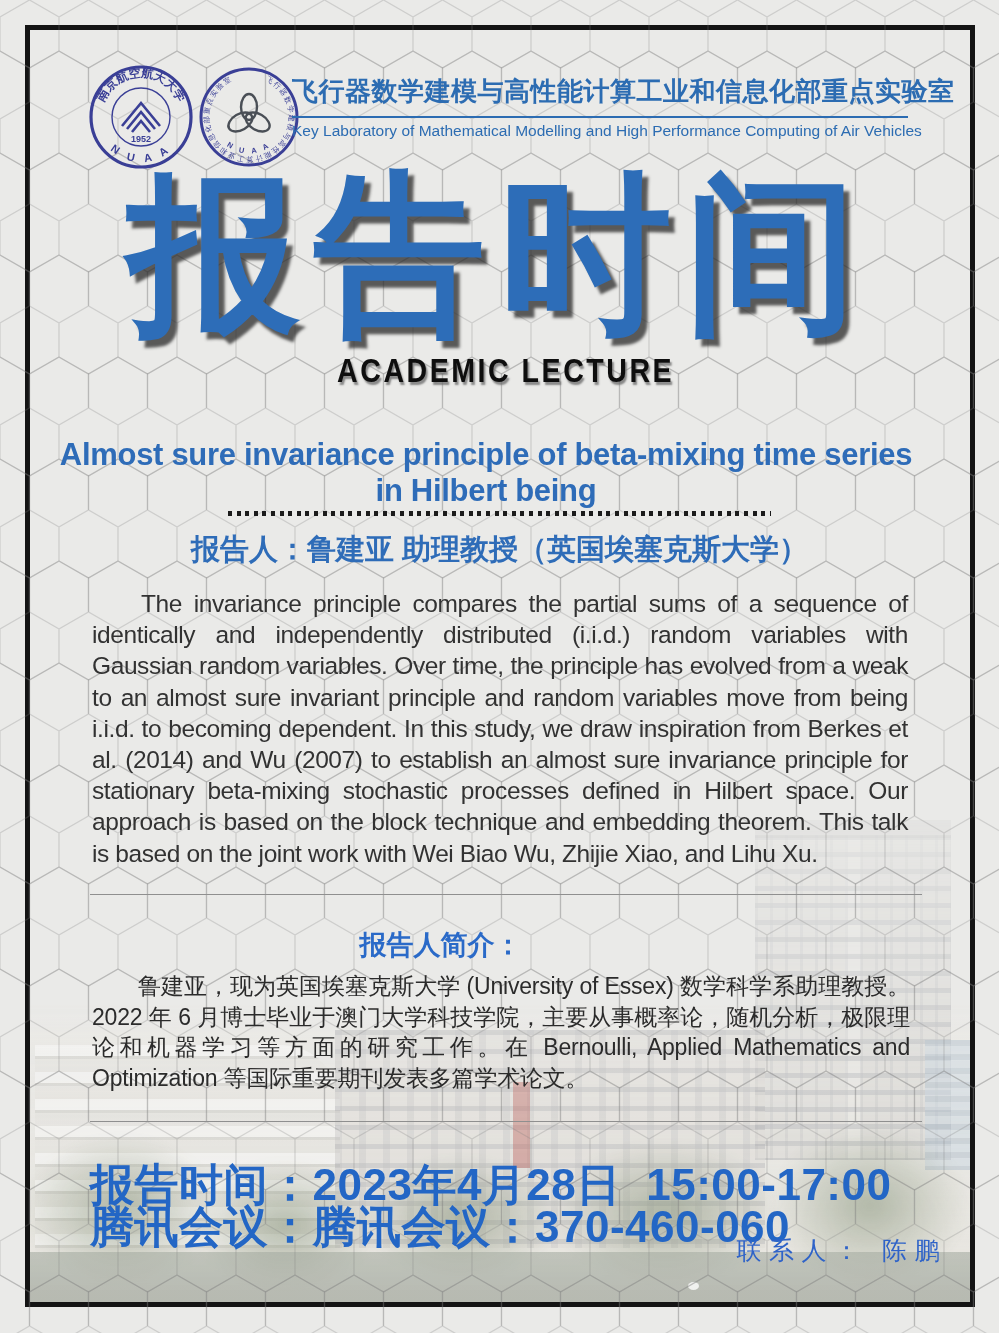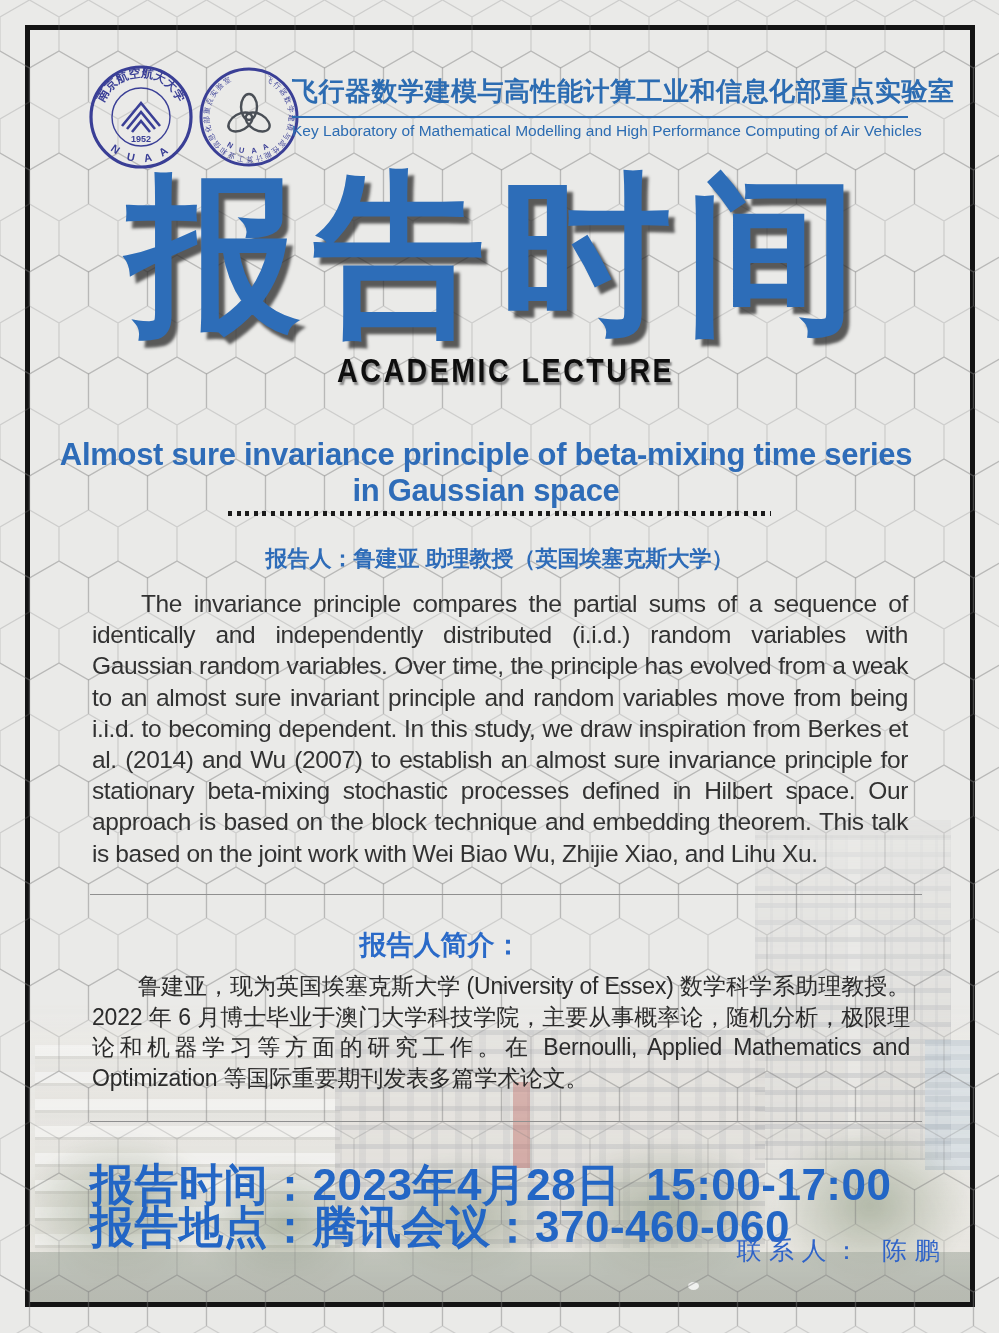--- a/index.html
+++ b/index.html
@@ -53,21 +53,21 @@
   .title-zh{left:0;width:100%;top:168px;text-align:center;font-size:172px;line-height:1;font-weight:900;
       color:#2d6db8;letter-spacing:14px;text-shadow:6px 7px 3px rgba(40,40,40,.75);white-space:nowrap;}
   .title-en{left:0;width:100%;top:351px;text-align:center;font-size:34px;font-weight:800;color:#0e0e0e;
       letter-spacing:3px;text-shadow:2px 3px 2px rgba(110,110,110,.8);padding-left:6px;}
   .title-en span{display:inline-block;transform:scaleX(.84);transform-origin:center;}
   
   .lec-title{left:30px;width:912px;top:437px;text-align:center;color:#2e6cb8;font-weight:bold;
       font-size:31px;line-height:36px;letter-spacing:-.3px;}
   .dotline{left:228px;top:511px;width:543px;height:5px;
       background:repeating-linear-gradient(90deg,#1b1b1b 0 4px,transparent 4px 8.6px);}
-  .speaker{left:30px;width:939px;top:544px;text-align:center;color:#2e6cb8;font-weight:bold;font-size:22px;}
+  .speaker{left:30px;width:939px;top:530px;text-align:center;color:#2e6cb8;font-weight:bold;font-size:29px;}
   .abstract{left:92px;width:816px;top:588px;font-size:24.5px;line-height:31.2px;color:#323232;
       text-align:justify;text-indent:2em;letter-spacing:-.4px;}
   .hr{height:1px;background:#8f8f8f;left:90px;width:832px;}
   .hr1{top:894px;} .hr2{top:1121px;}
   .bio-head{left:30px;width:821px;top:927px;text-align:center;color:#2a6ac8;font-weight:bold;font-size:27px;}
   .bio{left:92px;width:818px;top:971px;font-size:23px;line-height:30.6px;color:#2b2b2b;
       text-align:justify;text-indent:2em;letter-spacing:-.2px;}
   .meta{left:90px;font-size:44px;font-weight:bold;color:#2366c5;letter-spacing:.5px;white-space:nowrap;}
   .meta .val{white-space:pre;}
   .meta1{top:1156px;} .meta2{top:1198px;}
@@ -159,36 +159,36 @@
       <div class="hdr-en">Key Laboratory of Mathematical Modelling and High Performance Computing of Air Vehicles</div>
     </div>
 
     <div class="abs title-zh">报告时间</div>
     <div class="abs title-en">
       <span>ACADEMIC LECTURE</span>
     </div>
 
     <div class="abs lec-title">
       <div>Almost sure invariance principle of beta-mixing time series</div>
-      <div>in Gaussian space</div>
+      <div>in Hilbert being</div>
     </div>
     <div class="abs dotline"></div>
     <div class="abs speaker">报告人：鲁建亚 助理教授（英国埃塞克斯大学）</div>
 
     <div class="abs abstract">The invariance principle compares the partial sums of a sequence of identically and independently distributed (i.i.d.) random variables with Gaussian random variables. Over time, the principle has evolved from a weak to an almost sure invariant principle and random variables move from being i.i.d. to becoming dependent. In this study, we draw inspiration from Berkes et al. (2014) and Wu (2007) to establish an almost sure invariance principle for stationary beta-mixing stochastic processes defined in Hilbert space. Our approach is based on the block technique and embedding theorem. This talk is based on the joint work with Wei Biao Wu, Zhijie Xiao, and Lihu Xu.</div>
 
     <div class="abs hr hr1"></div>
 
     <div class="abs bio-head">报告人简介：</div>
     <div class="abs bio">鲁建亚，现为英国埃塞克斯大学 (University of Essex) 数学科学系助理教授。2022 年 6 月博士毕业于澳门大学科技学院，主要从事概率论，随机分析，极限理论和机器学习等方面的研究工作。在 Bernoulli, Applied Mathematics and Optimization 等国际重要期刊发表多篇学术论文。</div>
 
     <div class="abs hr hr2"></div>
 
     <div class="abs meta meta1">
       <span>报告时间：</span><span class="val">2023年4月28日  15:00-17:00</span>
     </div>
     <div class="abs meta meta2">
-      <span>报告地点：</span><span class="val">腾讯会议：370-460-060</span>
+      <span>腾讯会议：</span><span class="val">腾讯会议：370-460-060</span>
     </div>
     <div class="abs contact">联系人： 陈鹏</div>
 
   </div>
 </div>
 
 </body></html>

